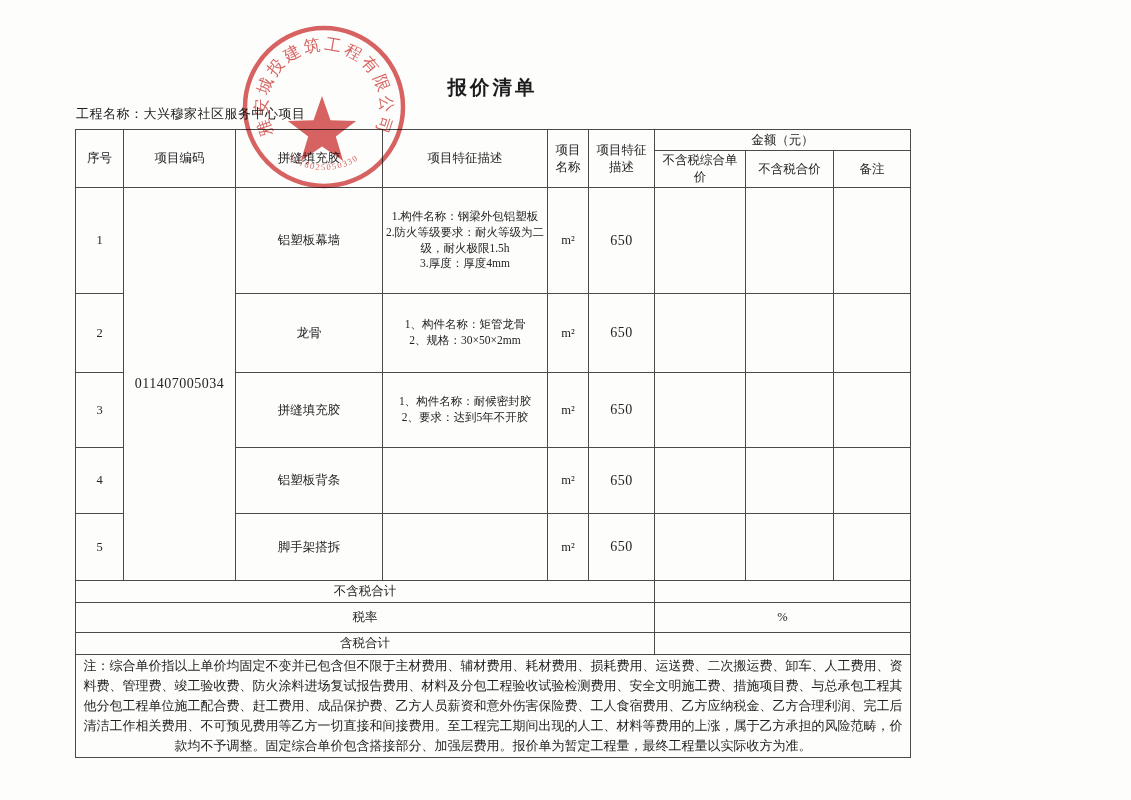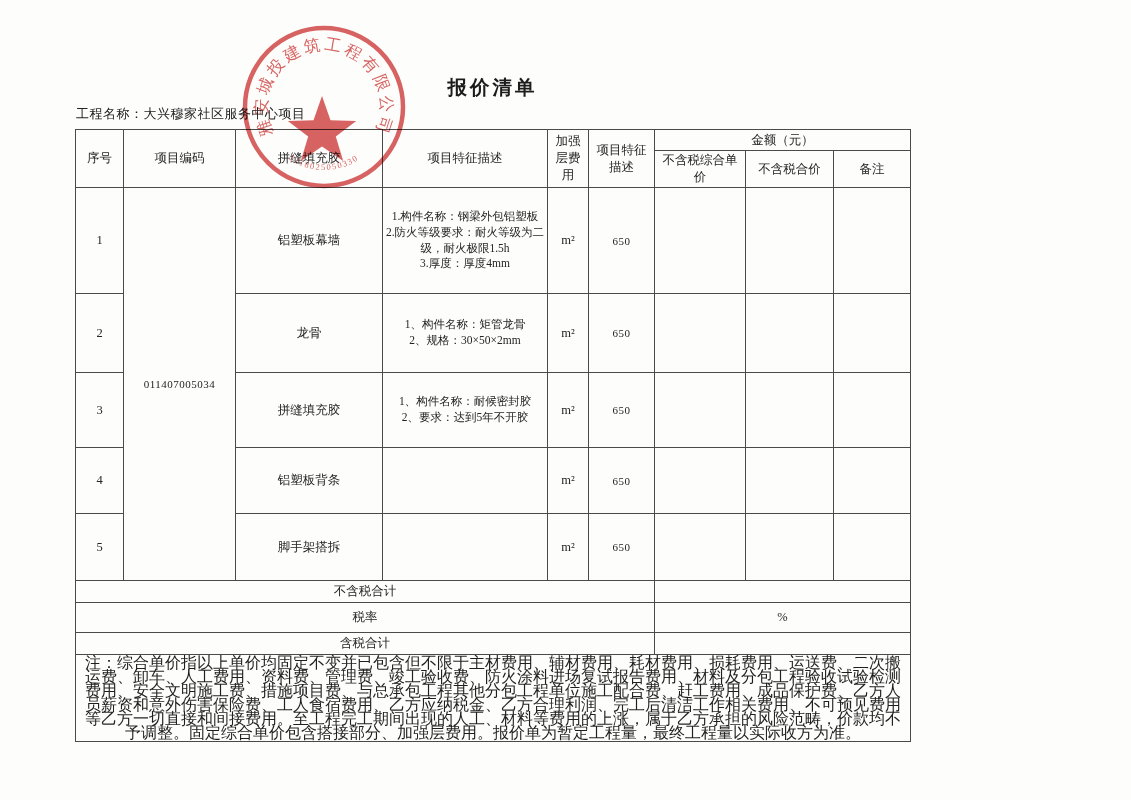--- a/index.html
+++ b/index.html
@@ -24,23 +24,23 @@
     position:absolute; left:75px; top:129px; width:835px;
     border-collapse:collapse; table-layout:fixed;
     font-size:12.5px; color:#242424;
   }
   table.quote td {
     border:1px solid #4a4a4a; text-align:center; vertical-align:middle;
     padding:1px 2px; overflow:hidden;
   }
   td.feat-cell { text-align:left; padding:3px 4px 3px 5px; }
   .features { white-space:pre-line; font-size:11.5px; line-height:1.38; }
-  .num { font-size:11px; letter-spacing:0.5px; }
+  .num { font-size:14px; letter-spacing:0.5px; }
   td.note-cell {
-    font-size:16px; line-height:14px; text-align:justify;
+    font-size:13px; line-height:20px; text-align:justify;
     text-align-last:center; padding:2px 6px 3px 6px; color:#1f1f1f;
   }
   td.note-cell .note-text { display:inline; }
   .seal {
     position:absolute; left:238px; top:20px; width:174px; height:178px;
     opacity:0.8; mix-blend-mode:multiply; pointer-events:none;
   }
   .seal text { font-family:"Liberation Serif","DejaVu Serif",serif; }
 </style>
 </head>
@@ -63,21 +63,21 @@
         <col style="width:88px">
         <col style="width:77px">
     </colgroup>
     <tbody>
 
       <tr>
         <td rowspan="2" style="height:53px">序号</td>
         <td rowspan="2">项目编码</td>
         <td rowspan="2">拼缝填充胶</td>
         <td rowspan="2">项目特征描述</td>
-        <td rowspan="2" style="padding:1px 3px">加强层费用</td>
+        <td rowspan="2" style="padding:1px 3px">项目名称</td>
         <td rowspan="2">项目特征描述</td>
         <td colspan="3" style="height:21px">金额（元）</td>
       </tr>
       <tr>
         <td style="height:32px;padding:1px 3px">不含税综合单价</td>
         <td>不含税合价</td>
         <td>备注</td>
       </tr>
 
       <tr>

